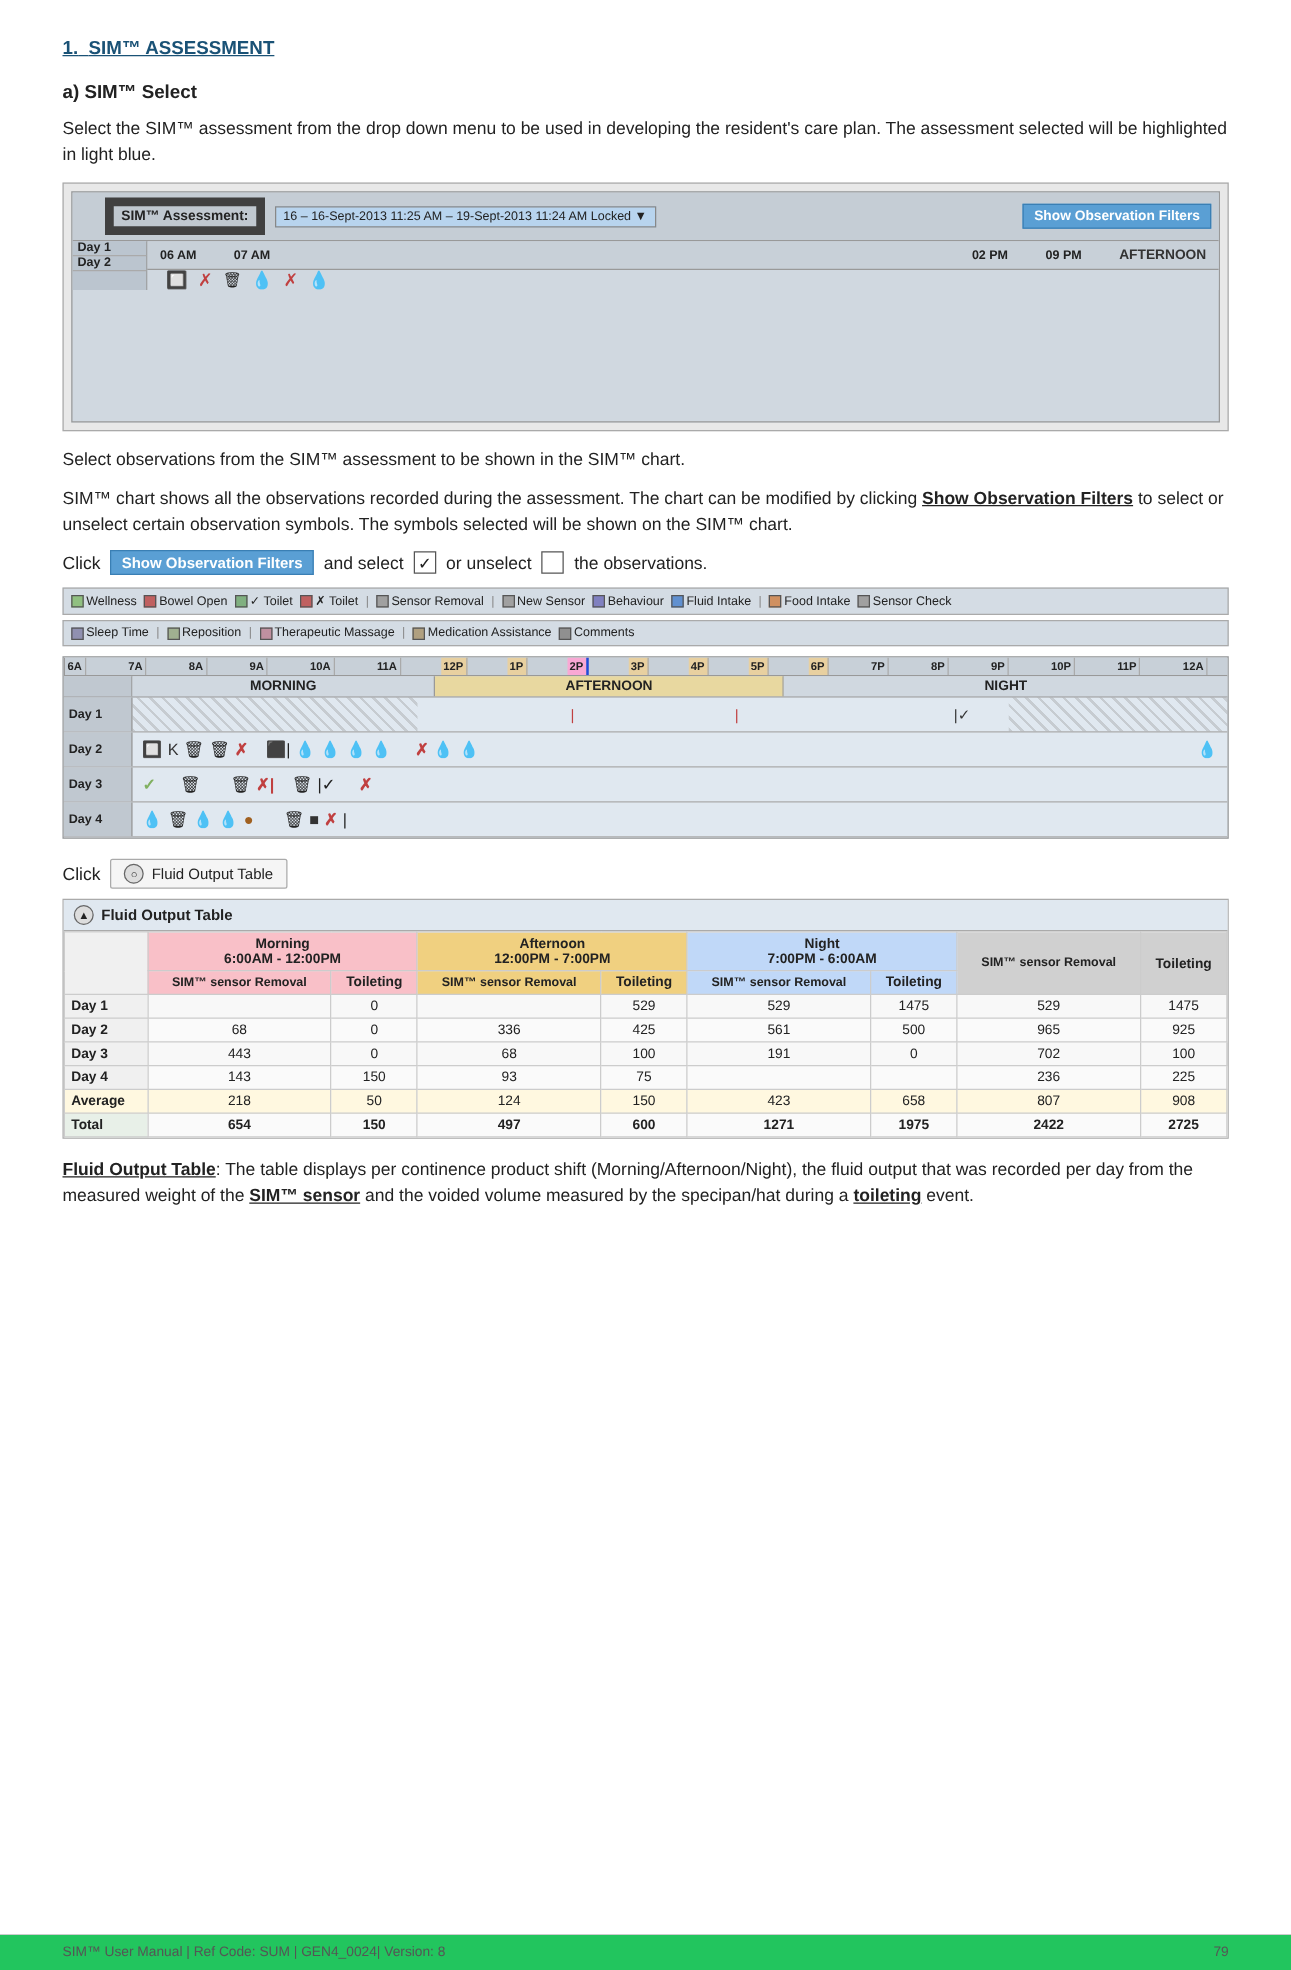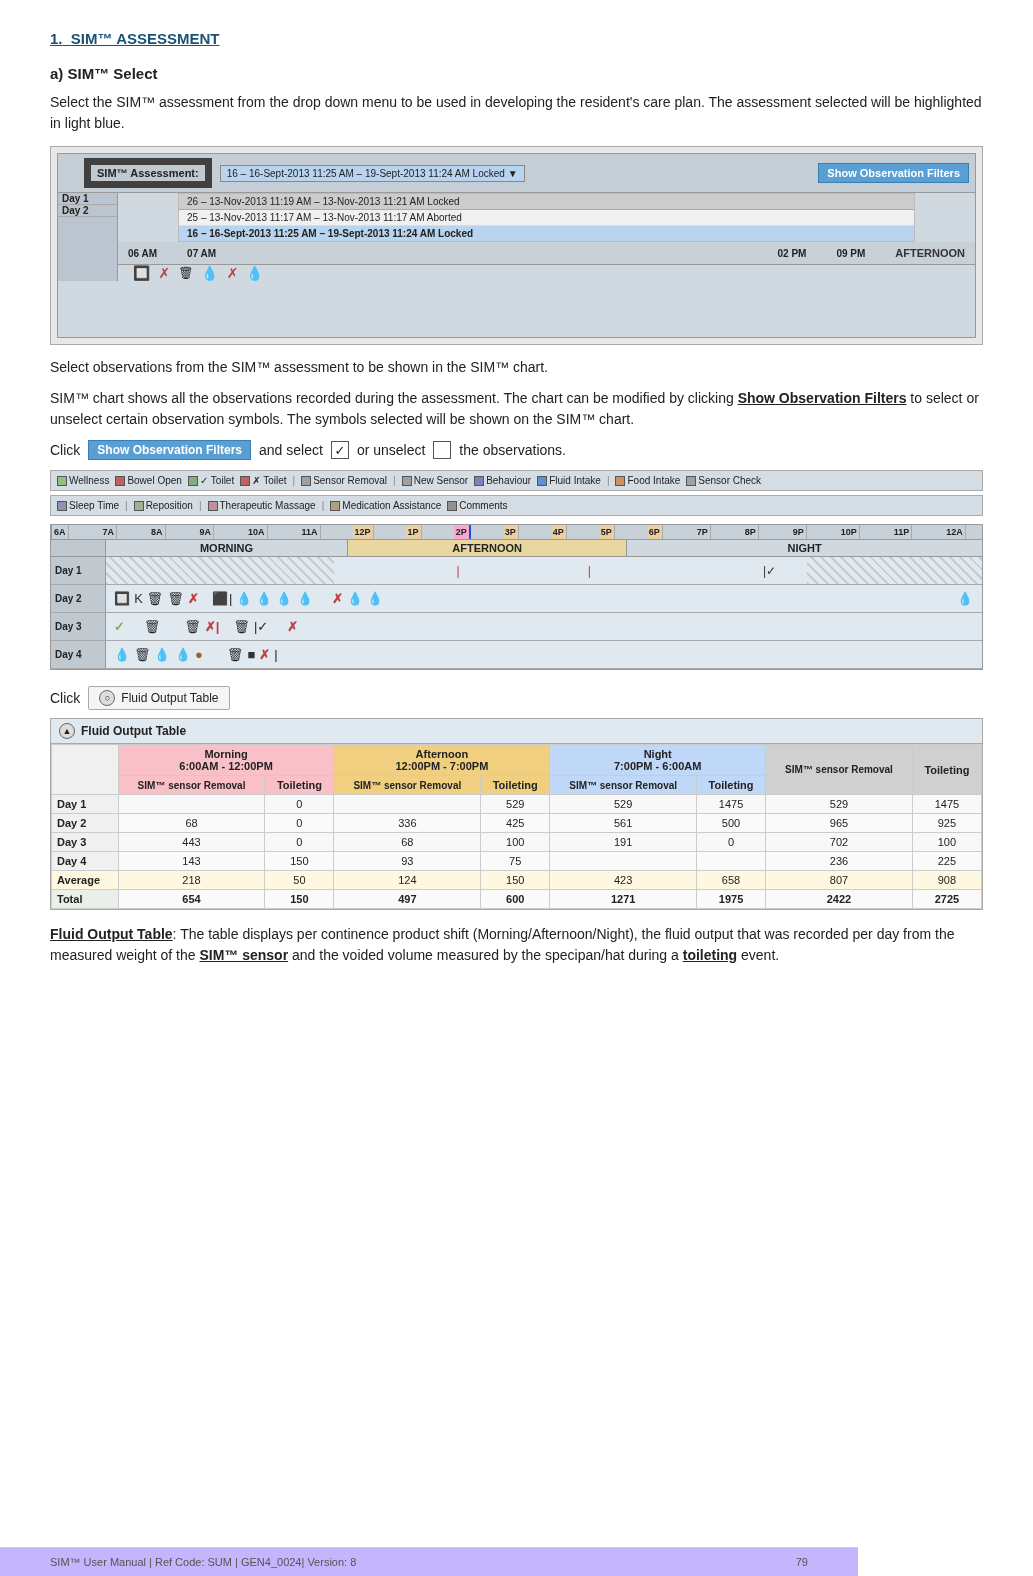--- a/index.html
+++ b/index.html
@@ -209,22 +209,22 @@
     }
     .fluid-table tr:nth-child(even) td:not(.row-label) {
       background: #fafafa;
     }
     .fluid-table tr.average-row td { background: #fff8e0; }
     .fluid-table tr.total-row td { background: #e8f0e8; font-weight: bold; }
     .footer-bar {
       position: fixed;
       bottom: 0;
       left: 0;
-      width: 858px;
-      background: #c4b5fd;
+      width: 1033px;
+      background: #22c55e;
       border-top: 1px solid #ccc;
       padding: 8px 50px;
       font-size: 11px;
       color: #555;
       display: flex;
       justify-content: space-between;
     }
     .bold-underline {
       font-weight: bold;
       text-decoration: underline;
@@ -260,25 +260,20 @@
       <span class="sim-show-btn">Show Observation Filters</span>
     </div>
 
     <div style="display:flex;">
       <div style="width:60px; background:#bbc5cf; border-right:1px solid #999;">
         <div class="sim-chart-day">Day 1</div>
         <div class="sim-chart-day">Day 2</div>
       </div>
       <div style="flex:1; display:flex; flex-direction:column;">
 
-        <div style="background:#f0f0f0; border:1px solid #bbb; position:relative; z-index:2; margin:0 60px;">
-          <div style="padding:2px 8px; font-size:10px; background:#ccc; border-bottom:1px solid #aaa;">26 – 13-Nov-2013 11:19 AM – 13-Nov-2013 11:21 AM Locked</div>
-          <div style="padding:2px 8px; font-size:10px; border-bottom:1px solid #ddd;">25 – 13-Nov-2013 11:17 AM – 13-Nov-2013 11:17 AM Aborted</div>
-          <div style="padding:2px 8px; font-size:10px; background:#b8d4ee; font-weight:bold;">16 – 16-Sept-2013 11:25 AM – 19-Sept-2013 11:24 AM Locked</div>
-        </div>
 
         <div style="display:flex; align-items:center; height:22px; background:#c8d0d8; padding:0 10px; gap:30px;">
           <span style="font-size:10px; font-weight:bold;">06 AM</span>
           <span style="font-size:10px; font-weight:bold;">07 AM</span>
           <span style="font-size:10px; font-weight:bold; margin-left:auto;">02 PM</span>
           <span style="font-size:10px; font-weight:bold;">09 PM</span>
           <span style="font-size:11px; font-weight:bold; color:#333;">AFTERNOON</span>
         </div>
 
         <div class="chart-hatched" style="flex:1; border-bottom:1px solid #999;"></div>

